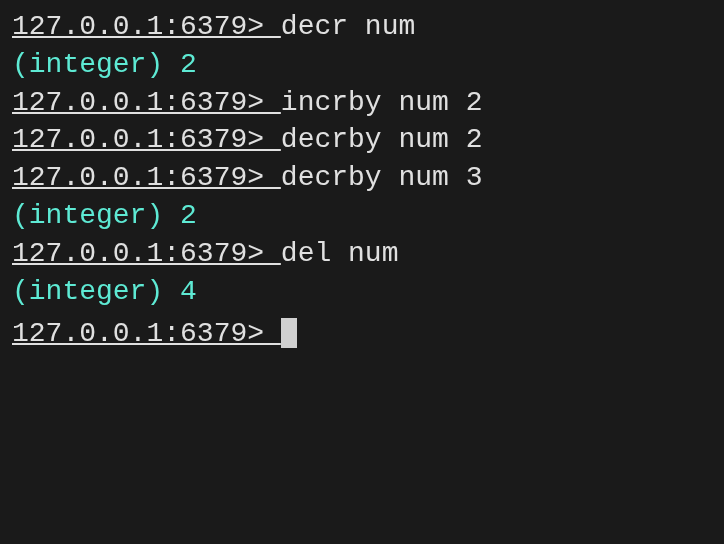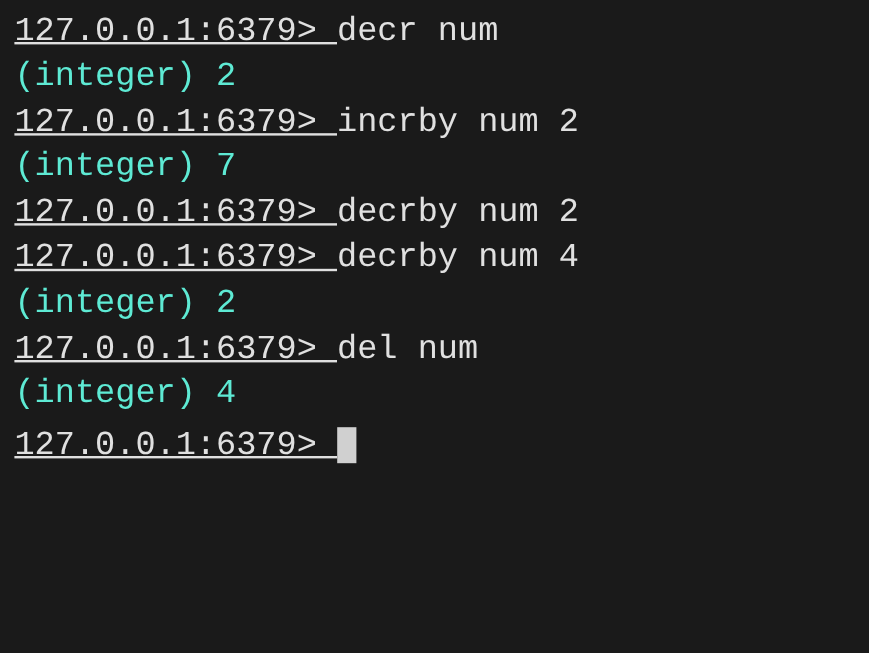--- a/index.html
+++ b/index.html
@@ -45,20 +45,19 @@
       align-items: center;
     }
   </style>
 </head>
 <body>
 
 <div>
   <div class="terminal-line"><span class="prompt">127.0.0.1:6379&gt; </span><span class="command">decr num</span></div>
   <div class="terminal-line"><span class="output">(integer) 2</span></div>
   <div class="terminal-line"><span class="prompt">127.0.0.1:6379&gt; </span><span class="command">incrby num 2</span></div>
-  <div class="terminal-line"><span class="output">(integer) 7</span></div>
   <div class="terminal-line"><span class="prompt">127.0.0.1:6379&gt; </span><span class="command">decrby num 2</span></div>
-  <div class="terminal-line"><span class="prompt">127.0.0.1:6379&gt; </span><span class="command">decrby num 4</span></div>
+  <div class="terminal-line"><span class="prompt">127.0.0.1:6379&gt; </span><span class="command">decrby num 3</span></div>
   <div class="terminal-line"><span class="output">(integer) 2</span></div>
   <div class="terminal-line"><span class="prompt">127.0.0.1:6379&gt; </span><span class="command">del num</span></div>
   <div class="terminal-line"><span class="output">(integer) 4</span></div>
   <div class="terminal-line current-line"><span class="prompt">127.0.0.1:6379&gt; </span><span class="command"></span><span class="cursor"></span></div>
 </div>
 
 </body></html>

